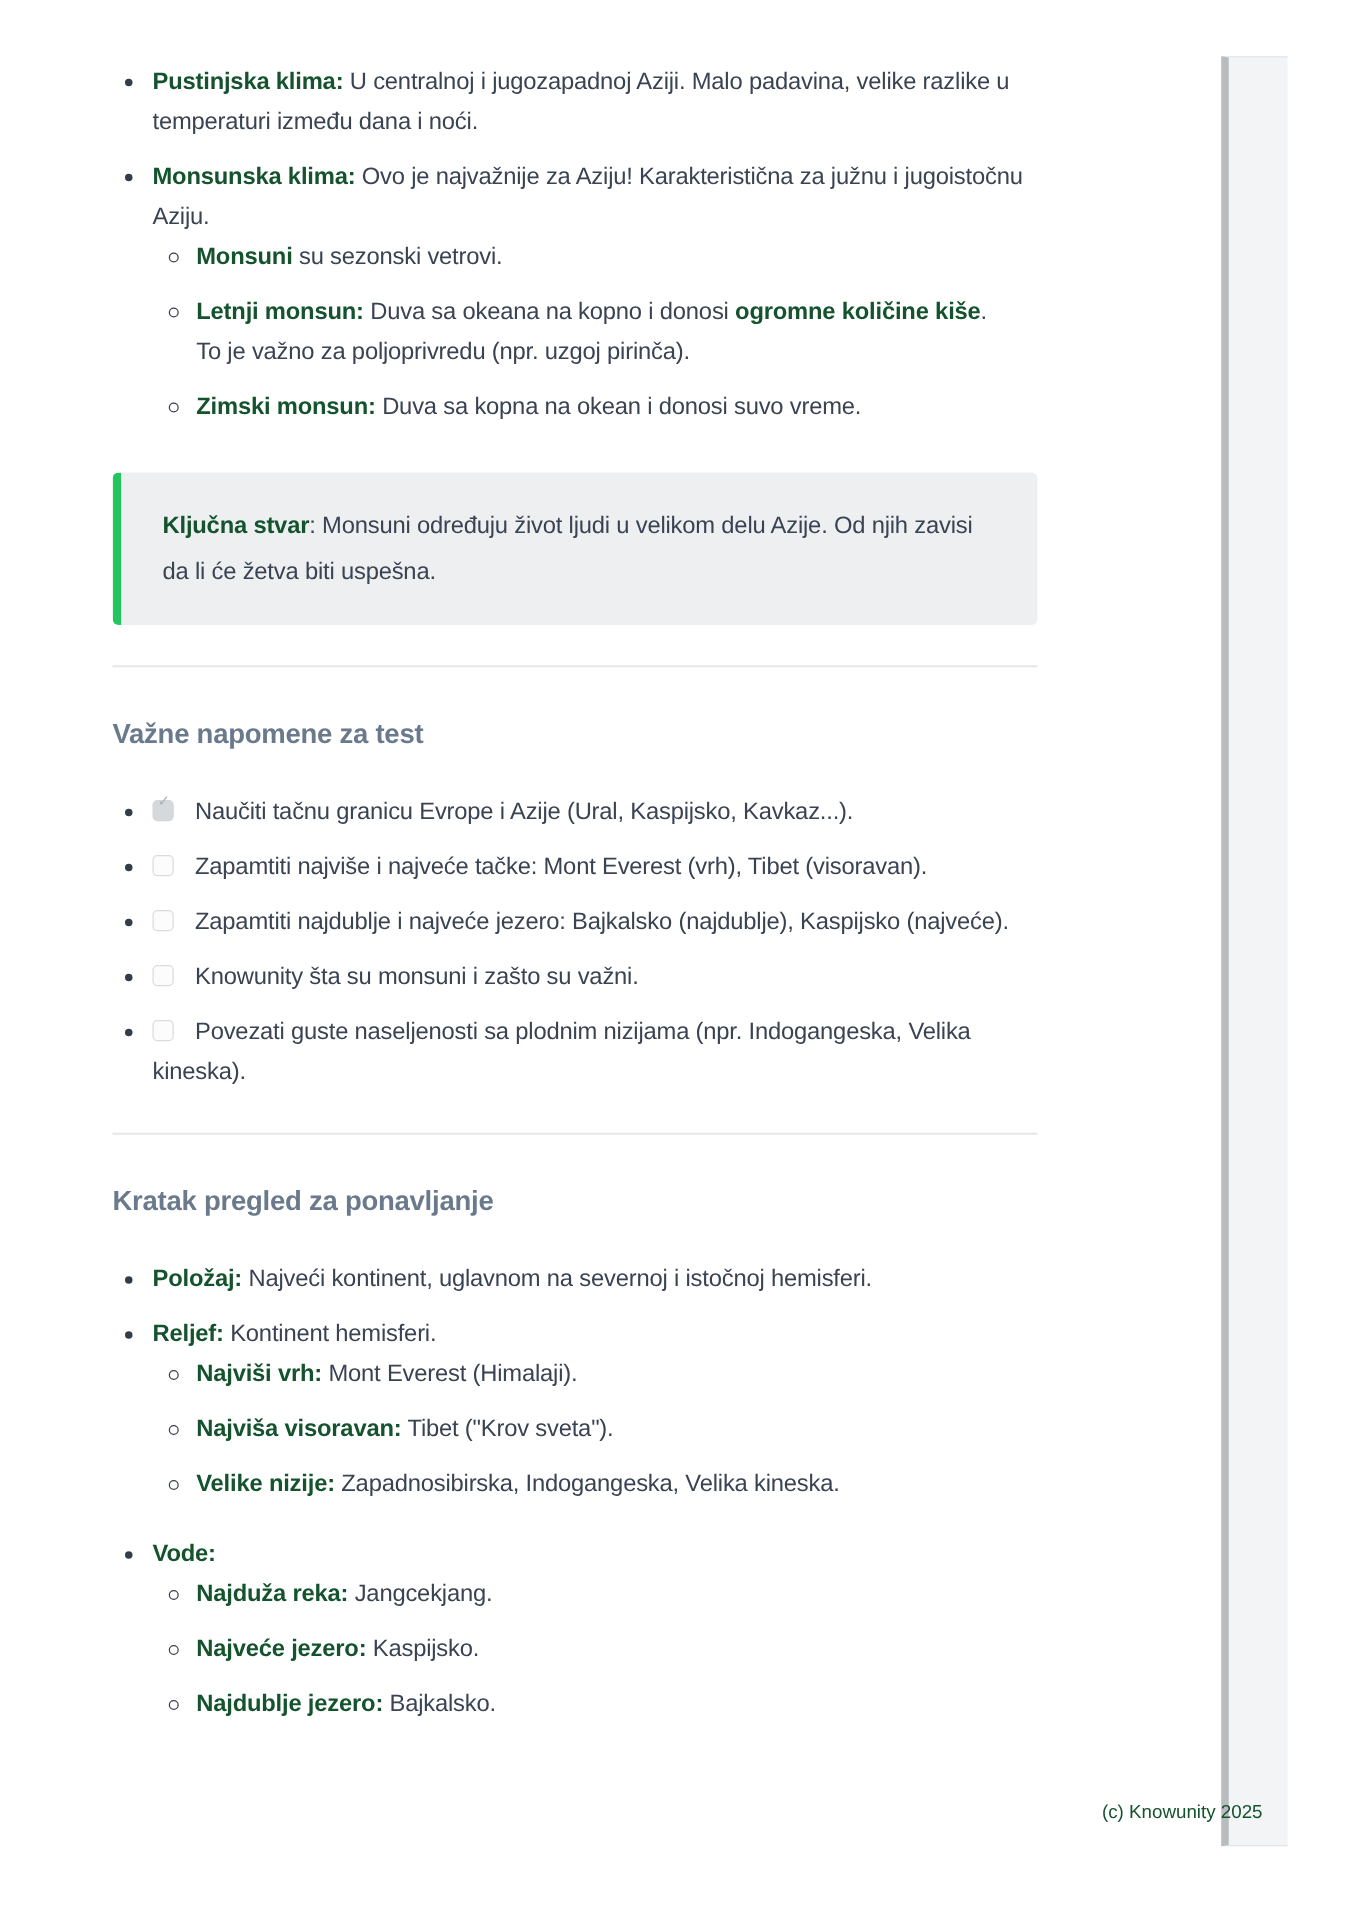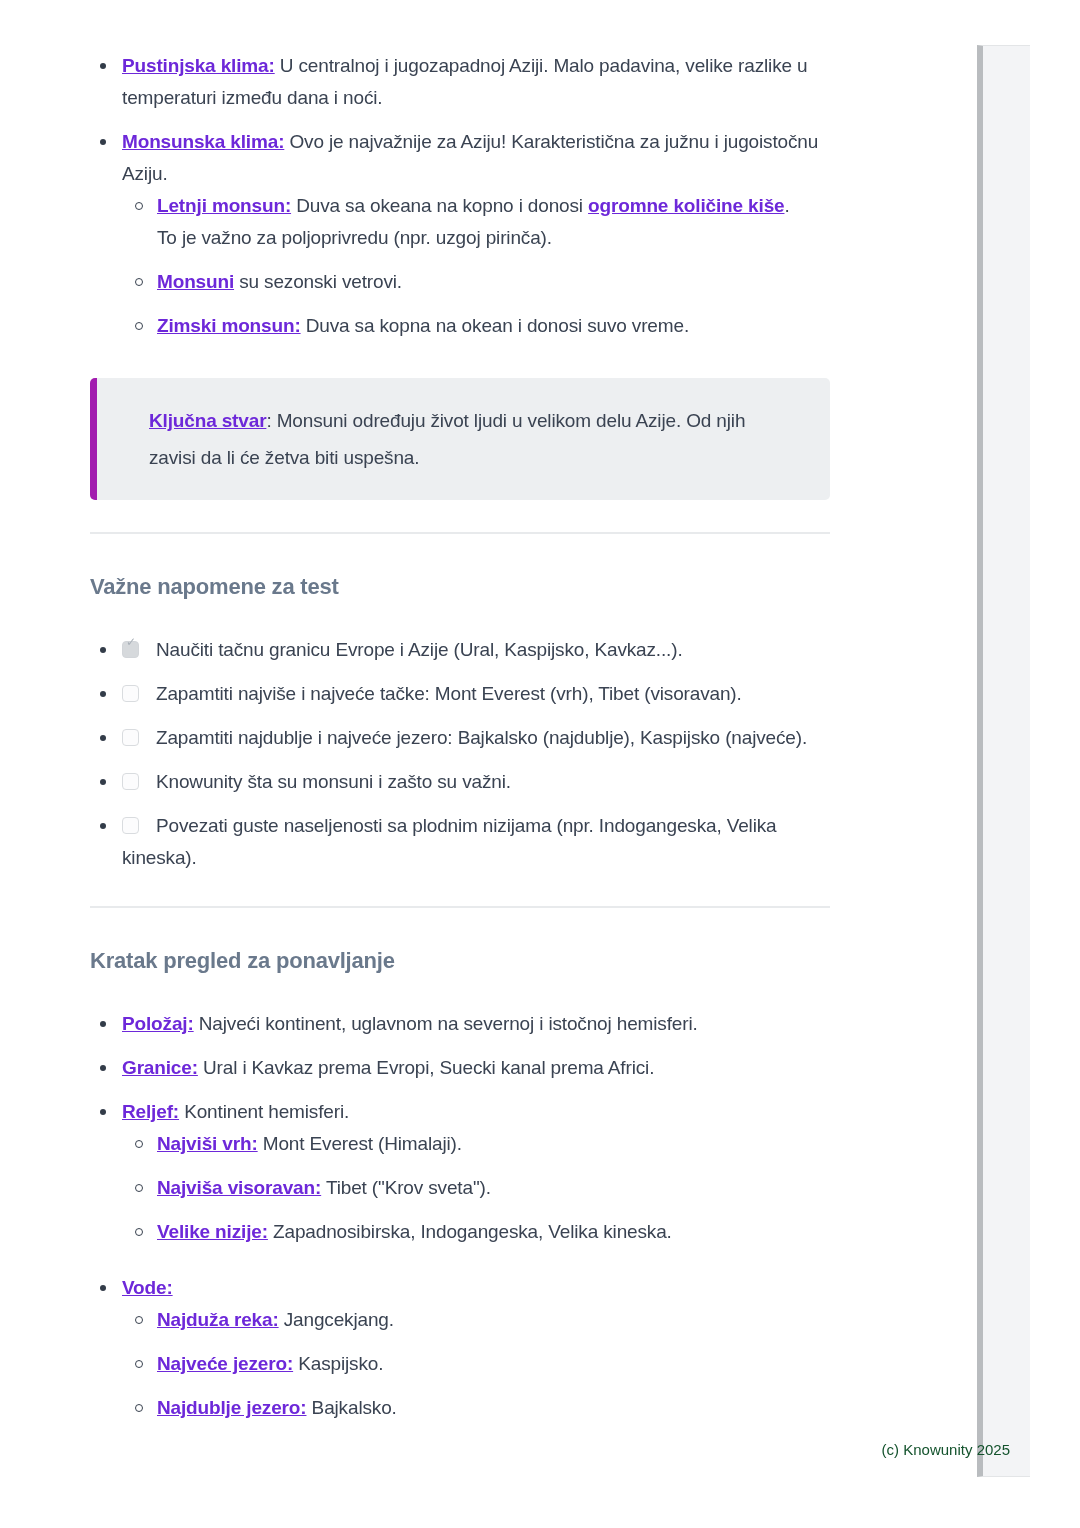--- a/index.html
+++ b/index.html
@@ -12,21 +12,21 @@
     position: relative;
   }
   .page {
     position: absolute;
     left: 90px; top: 50px;
     width: 740px;
     font-size: 19px;
     line-height: 32px;
     letter-spacing: -0.15px;
   }
-  strong { color: #6d28d9; font-weight: 700; text-decoration: underline; }
+  strong { color: #14532d; font-weight: 700; }
 
   ul { list-style: none; }
   .li { display: flex; margin-bottom: 12px; }
   .marker1 { width: 32px; flex: 0 0 32px; position: relative; }
   .marker1::before {
     content: ""; position: absolute; left: 10px; top: 13px;
     width: 6px; height: 6px; border-radius: 50%; background: #333c49;
   }
   .marker2 { width: 35px; flex: 0 0 35px; position: relative; }
   .marker2::before {
@@ -35,23 +35,23 @@
     border: 1.6px solid #38414f; background: transparent;
   }
   .content { flex: 1; min-width: 0; }
   .sub { margin-top: 0; }
   .sub .content { max-width: 645px; }
 
   .callout {
     margin-top: 24px;
     margin-bottom: 31px;
     background: #edeff1;
-    border-left: 7px solid #a21caf;
+    border-left: 7px solid #22c55e;
     border-radius: 5px;
-    padding: 24px 40px 24px 52px;
+    padding: 24px 40px 24px 33px;
     line-height: 37px;
   }
 
   .divider {
     border: none; height: 2px; background: #e8eaec;
     margin: 32px 0 33px 0;
   }
   h2 {
     font-size: 22px; line-height: 40px;
     color: #6a798c; font-weight: 700;
@@ -109,27 +109,27 @@
       </div>
     </li>
     <li class="li">
       <span class="marker1"></span>
       <div class="content">
         <strong>Monsunska klima:</strong><span> Ovo je najvažnije za Aziju! Karakteristična za južnu i jugoistočnu Aziju.</span>
         <ul class="sub">
           <li class="li">
             <span class="marker2"></span>
             <div class="content">
+              <strong>Monsuni</strong><span> su sezonski vetrovi.</span>
+            </div>
+          </li>
+          <li class="li">
+            <span class="marker2"></span>
+            <div class="content">
               <strong>Letnji monsun:</strong><span> Duva sa okeana na kopno i donosi </span><strong>ogromne količine kiše</strong><span>. To je važno za poljoprivredu (npr. uzgoj pirinča).</span>
-            </div>
-          </li>
-          <li class="li">
-            <span class="marker2"></span>
-            <div class="content">
-              <strong>Monsuni</strong><span> su sezonski vetrovi.</span>
             </div>
           </li>
           <li class="li">
             <span class="marker2"></span>
             <div class="content">
               <strong>Zimski monsun:</strong><span> Duva sa kopna na okean i donosi suvo vreme.</span>
             </div>
           </li>
         </ul>
       </div>
@@ -184,26 +184,20 @@
   <ul>
     <li class="li">
       <span class="marker1"></span>
       <div class="content">
         <strong>Položaj:</strong><span> Najveći kontinent, uglavnom na severnoj i istočnoj hemisferi.</span>
       </div>
     </li>
     <li class="li">
       <span class="marker1"></span>
       <div class="content">
-        <strong>Granice:</strong><span> Ural i Kavkaz prema Evropi, Suecki kanal prema Africi.</span>
-      </div>
-    </li>
-    <li class="li">
-      <span class="marker1"></span>
-      <div class="content">
         <strong>Reljef:</strong><span> Kontinent hemisferi.</span>
         <ul class="sub">
           <li class="li">
             <span class="marker2"></span>
             <div class="content">
               <strong>Najviši vrh:</strong><span> Mont Everest (Himalaji).</span>
             </div>
           </li>
           <li class="li">
             <span class="marker2"></span>

